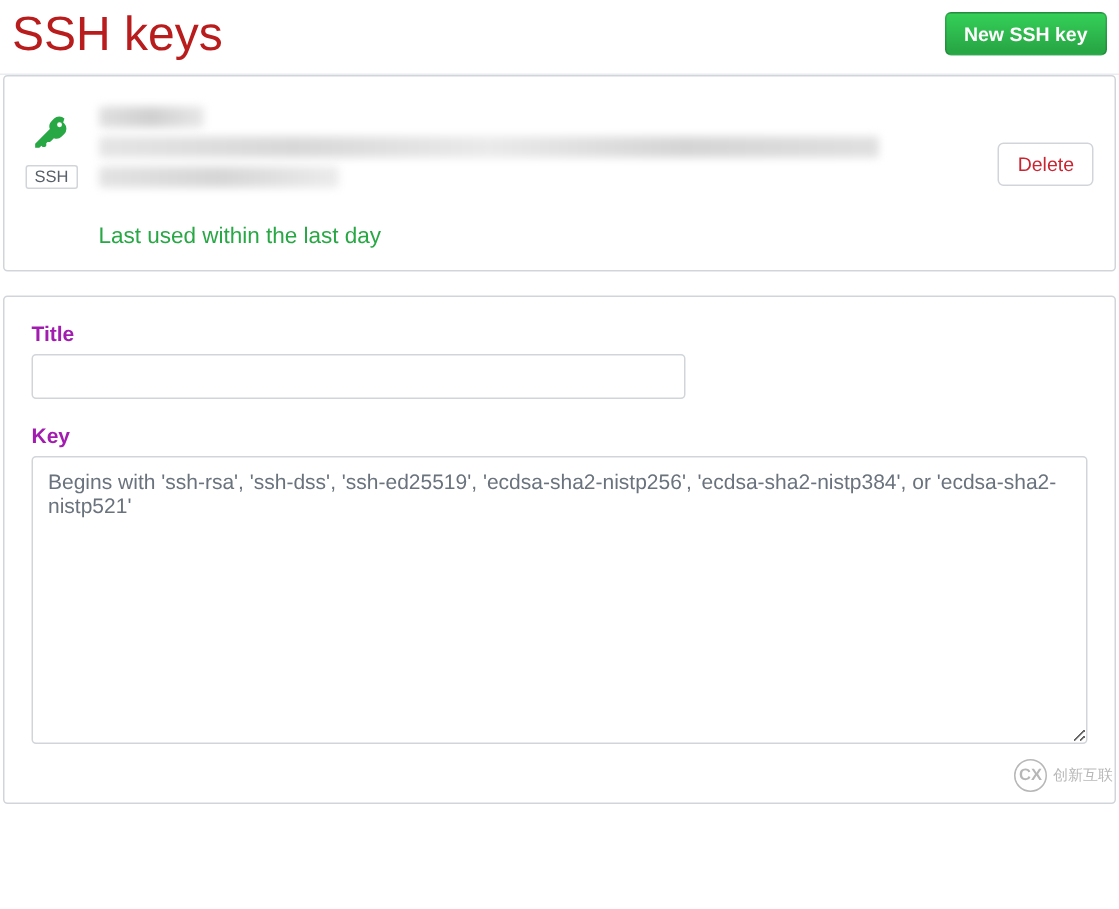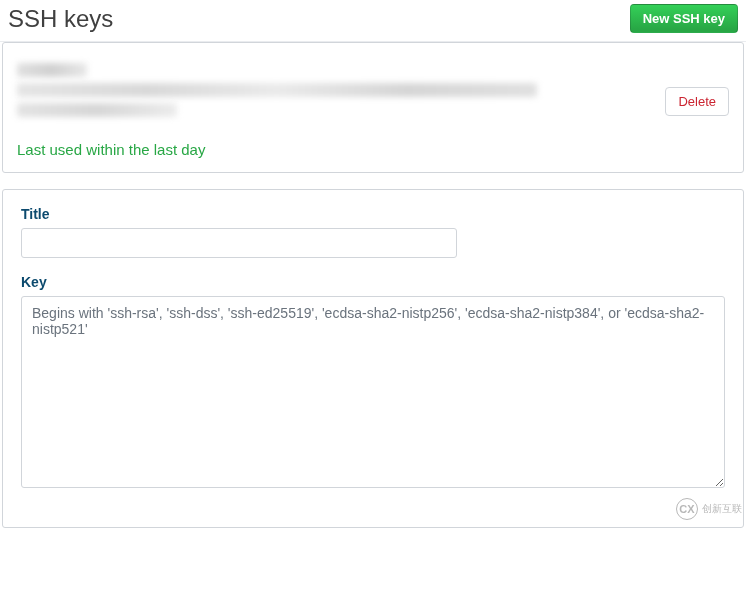--- a/index.html
+++ b/index.html
@@ -16,23 +16,23 @@
       padding: 0;
     }
     .header-row {
       display: flex;
       align-items: center;
       justify-content: space-between;
       padding: 4px 8px 8px 8px;
       border-bottom: 1px solid #eaecef;
     }
     .page-title {
-      font-size: 24px;
+      font-size: 32px;
       font-weight: 400;
-      color: #404040;
+      color: #b91c1c;
       text-align: right;
     }
     .btn-green {
       background: #2cbe4e;
       background-image: linear-gradient(-180deg, #34d058, #28a745 90%);
       color: #fff;
       border: 1px solid rgba(27,31,35,0.2);
       border-radius: 4px;
       padding: 6px 12px;
       font-size: 13px;
@@ -122,21 +122,21 @@
       border: 1px solid #d1d5da;
       border-radius: 3px;
       margin: 0 2px;
       padding: 16px 18px 20px 18px;
     }
     .form-label {
       display: block;
       font-weight: 600;
       font-size: 14px;
       margin-bottom: 6px;
-      color: #0c4a6e;
+      color: #a21caf;
     }
     .form-input {
       width: 436px;
       padding: 6px 8px;
       font-size: 14px;
       border: 1px solid #d1d5da;
       border-radius: 3px;
       background: #fff;
     }
     .form-textarea {
@@ -188,20 +188,28 @@
 
 <div class="container">
   <div class="header-row">
     <h2 class="page-title">SSH keys</h2>
     <button class="btn-green">New SSH key</button>
   </div>
 
 
   <div class="key-list-box">
     <div class="key-row">
+      <div class="key-icon-col">
+        <span class="key-icon">
+          <svg width="26" height="26" viewBox="0 0 16 16" fill="currentColor">
+            <path d="M13.5 2.5a3 3 0 0 0-4.24 0L8.2 3.56a3 3 0 0 0-.68 3.2L1.5 12.79V14.5h1.71l.85-.85.5.5h1l.5-.5v-1l.5-.5h1l.5-.5 1.13-1.13a3 3 0 0 0 3.2-.68l1.06-1.06a3 3 0 0 0 0-4.24l-.45-.44zM11.5 6a1 1 0 1 1 0-2 1 1 0 0 1 0 2z"></path>
+          </svg>
+        </span>
+        <span class="ssh-badge">SSH</span>
+      </div>
       <div class="key-details">
         <div class="blurred-block blur-line1"></div>
         <div class="blurred-block blur-line2"></div>
         <div class="blurred-block blur-line3"></div>
         <div class="last-used">Last used within the last day</div>
       </div>
       <div class="delete-col">
         <button class="btn-delete">Delete</button>
       </div>
     </div>

